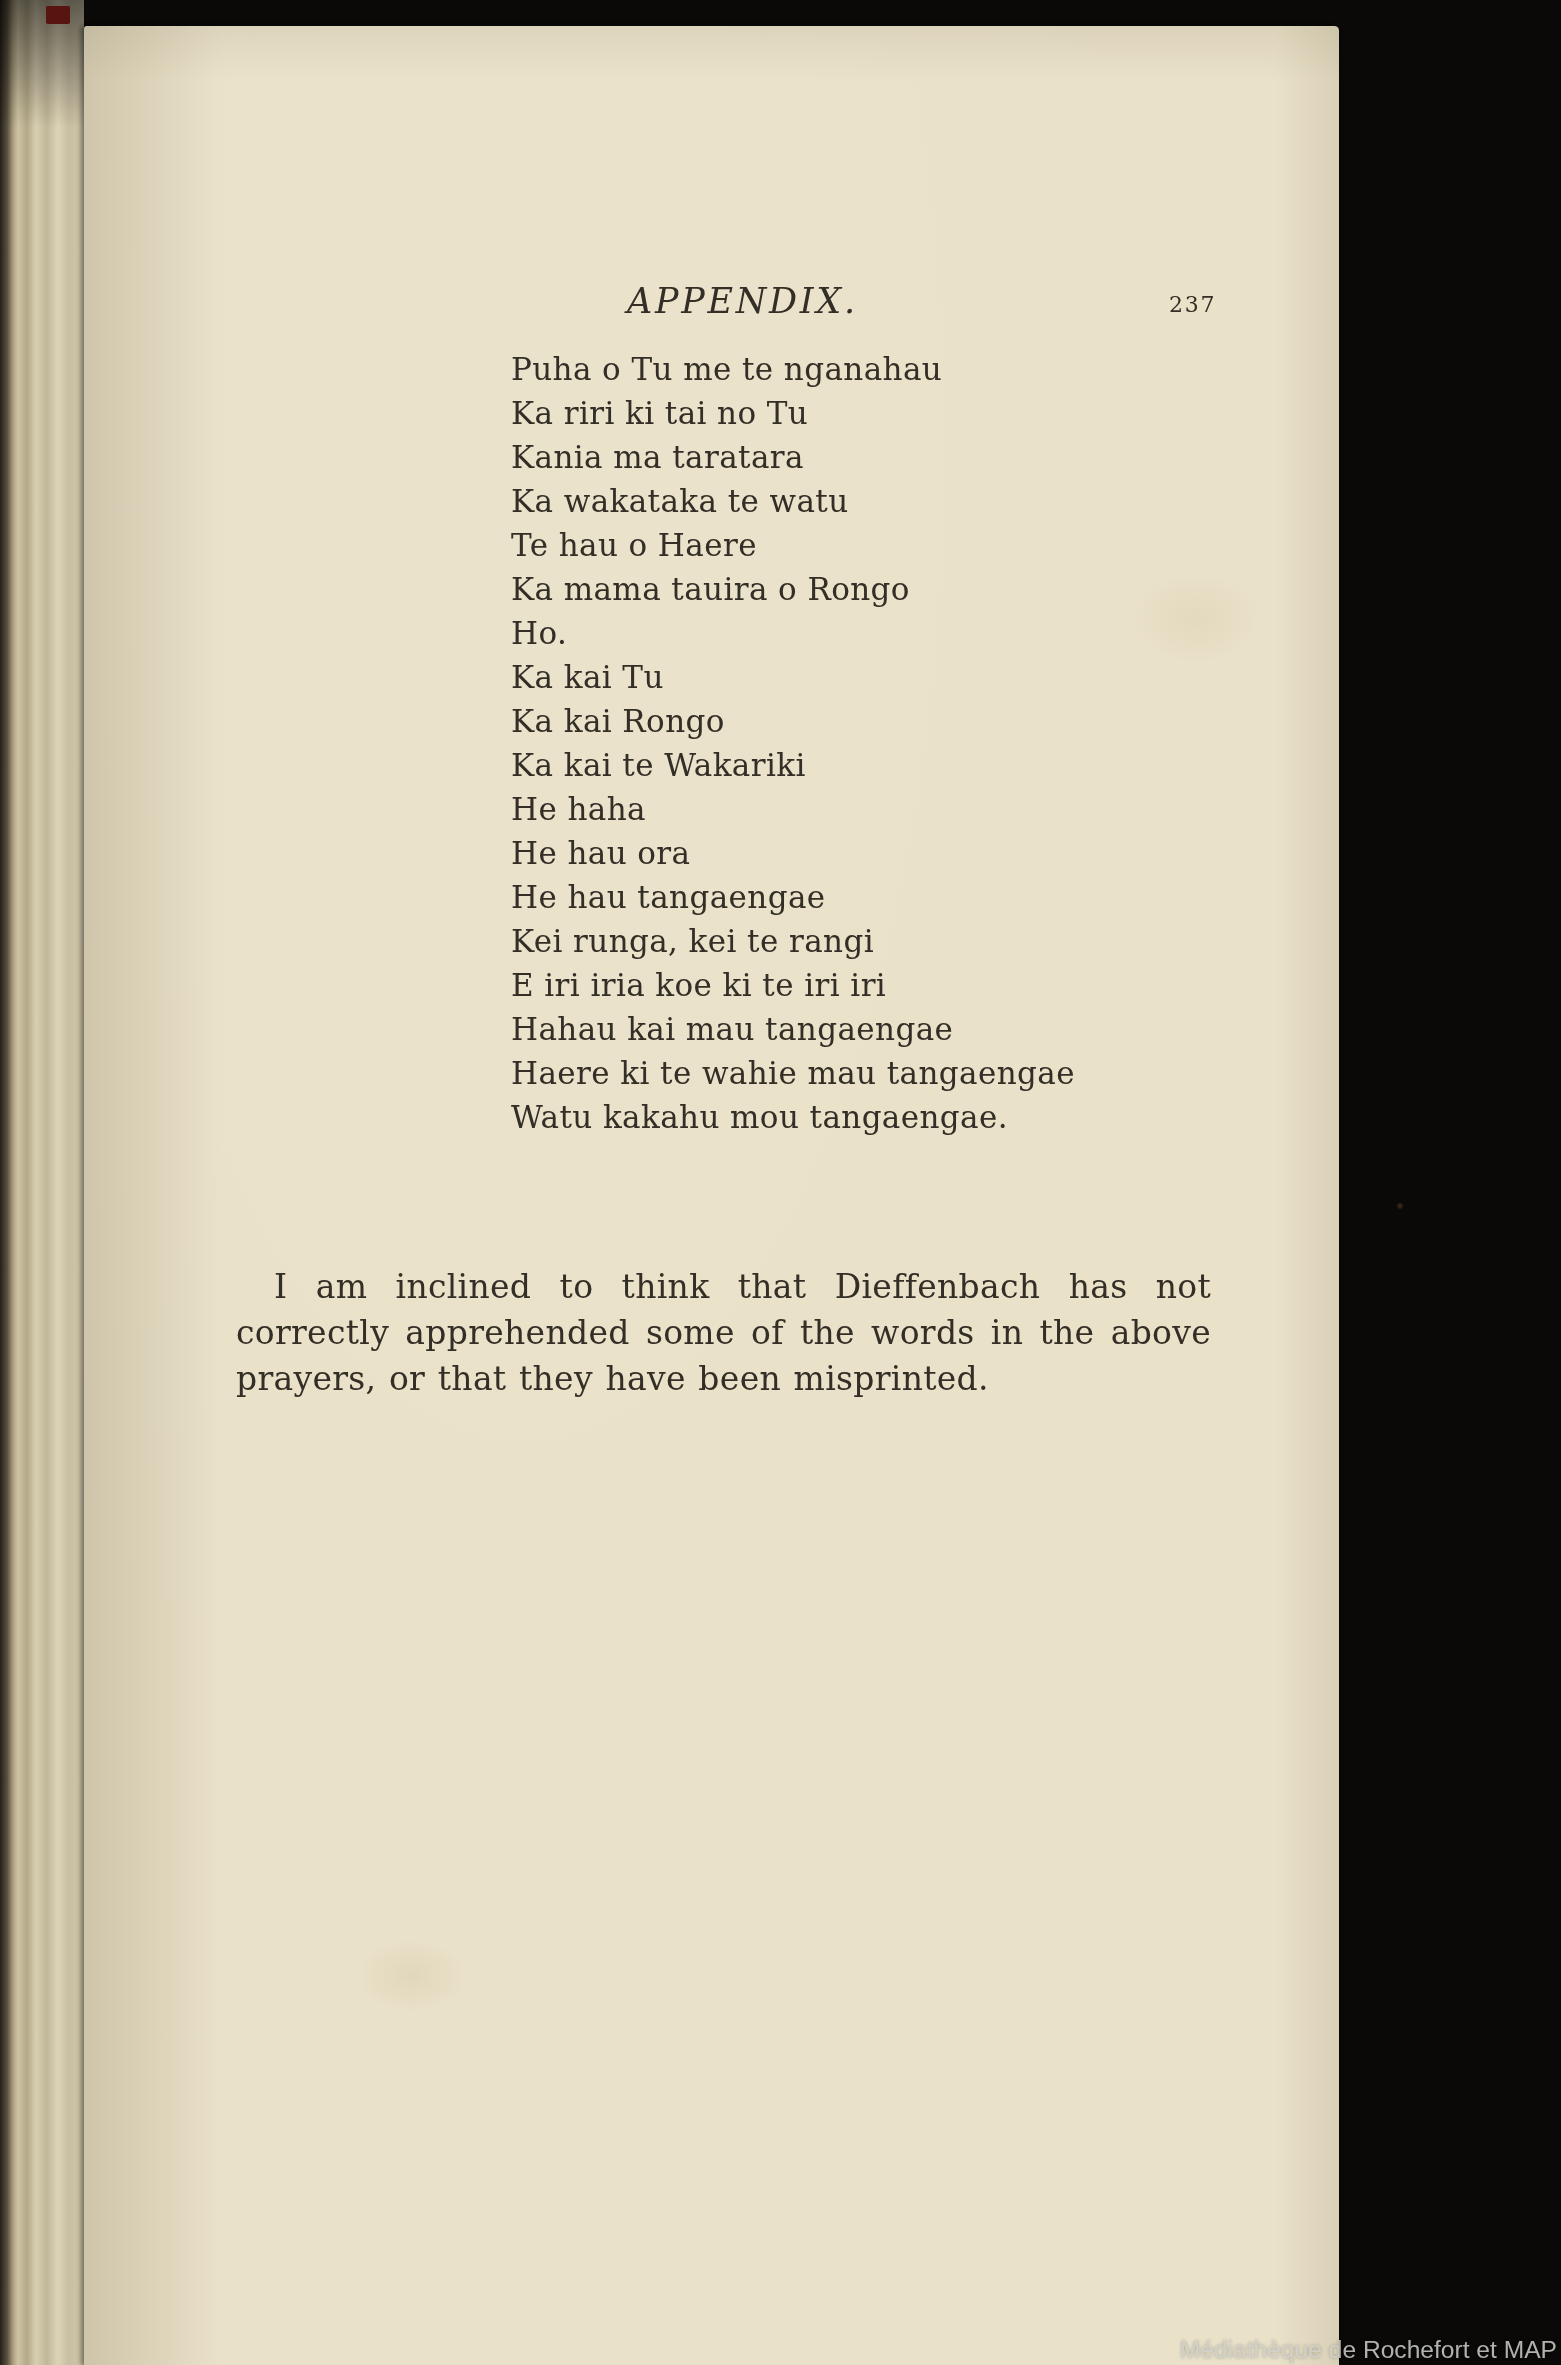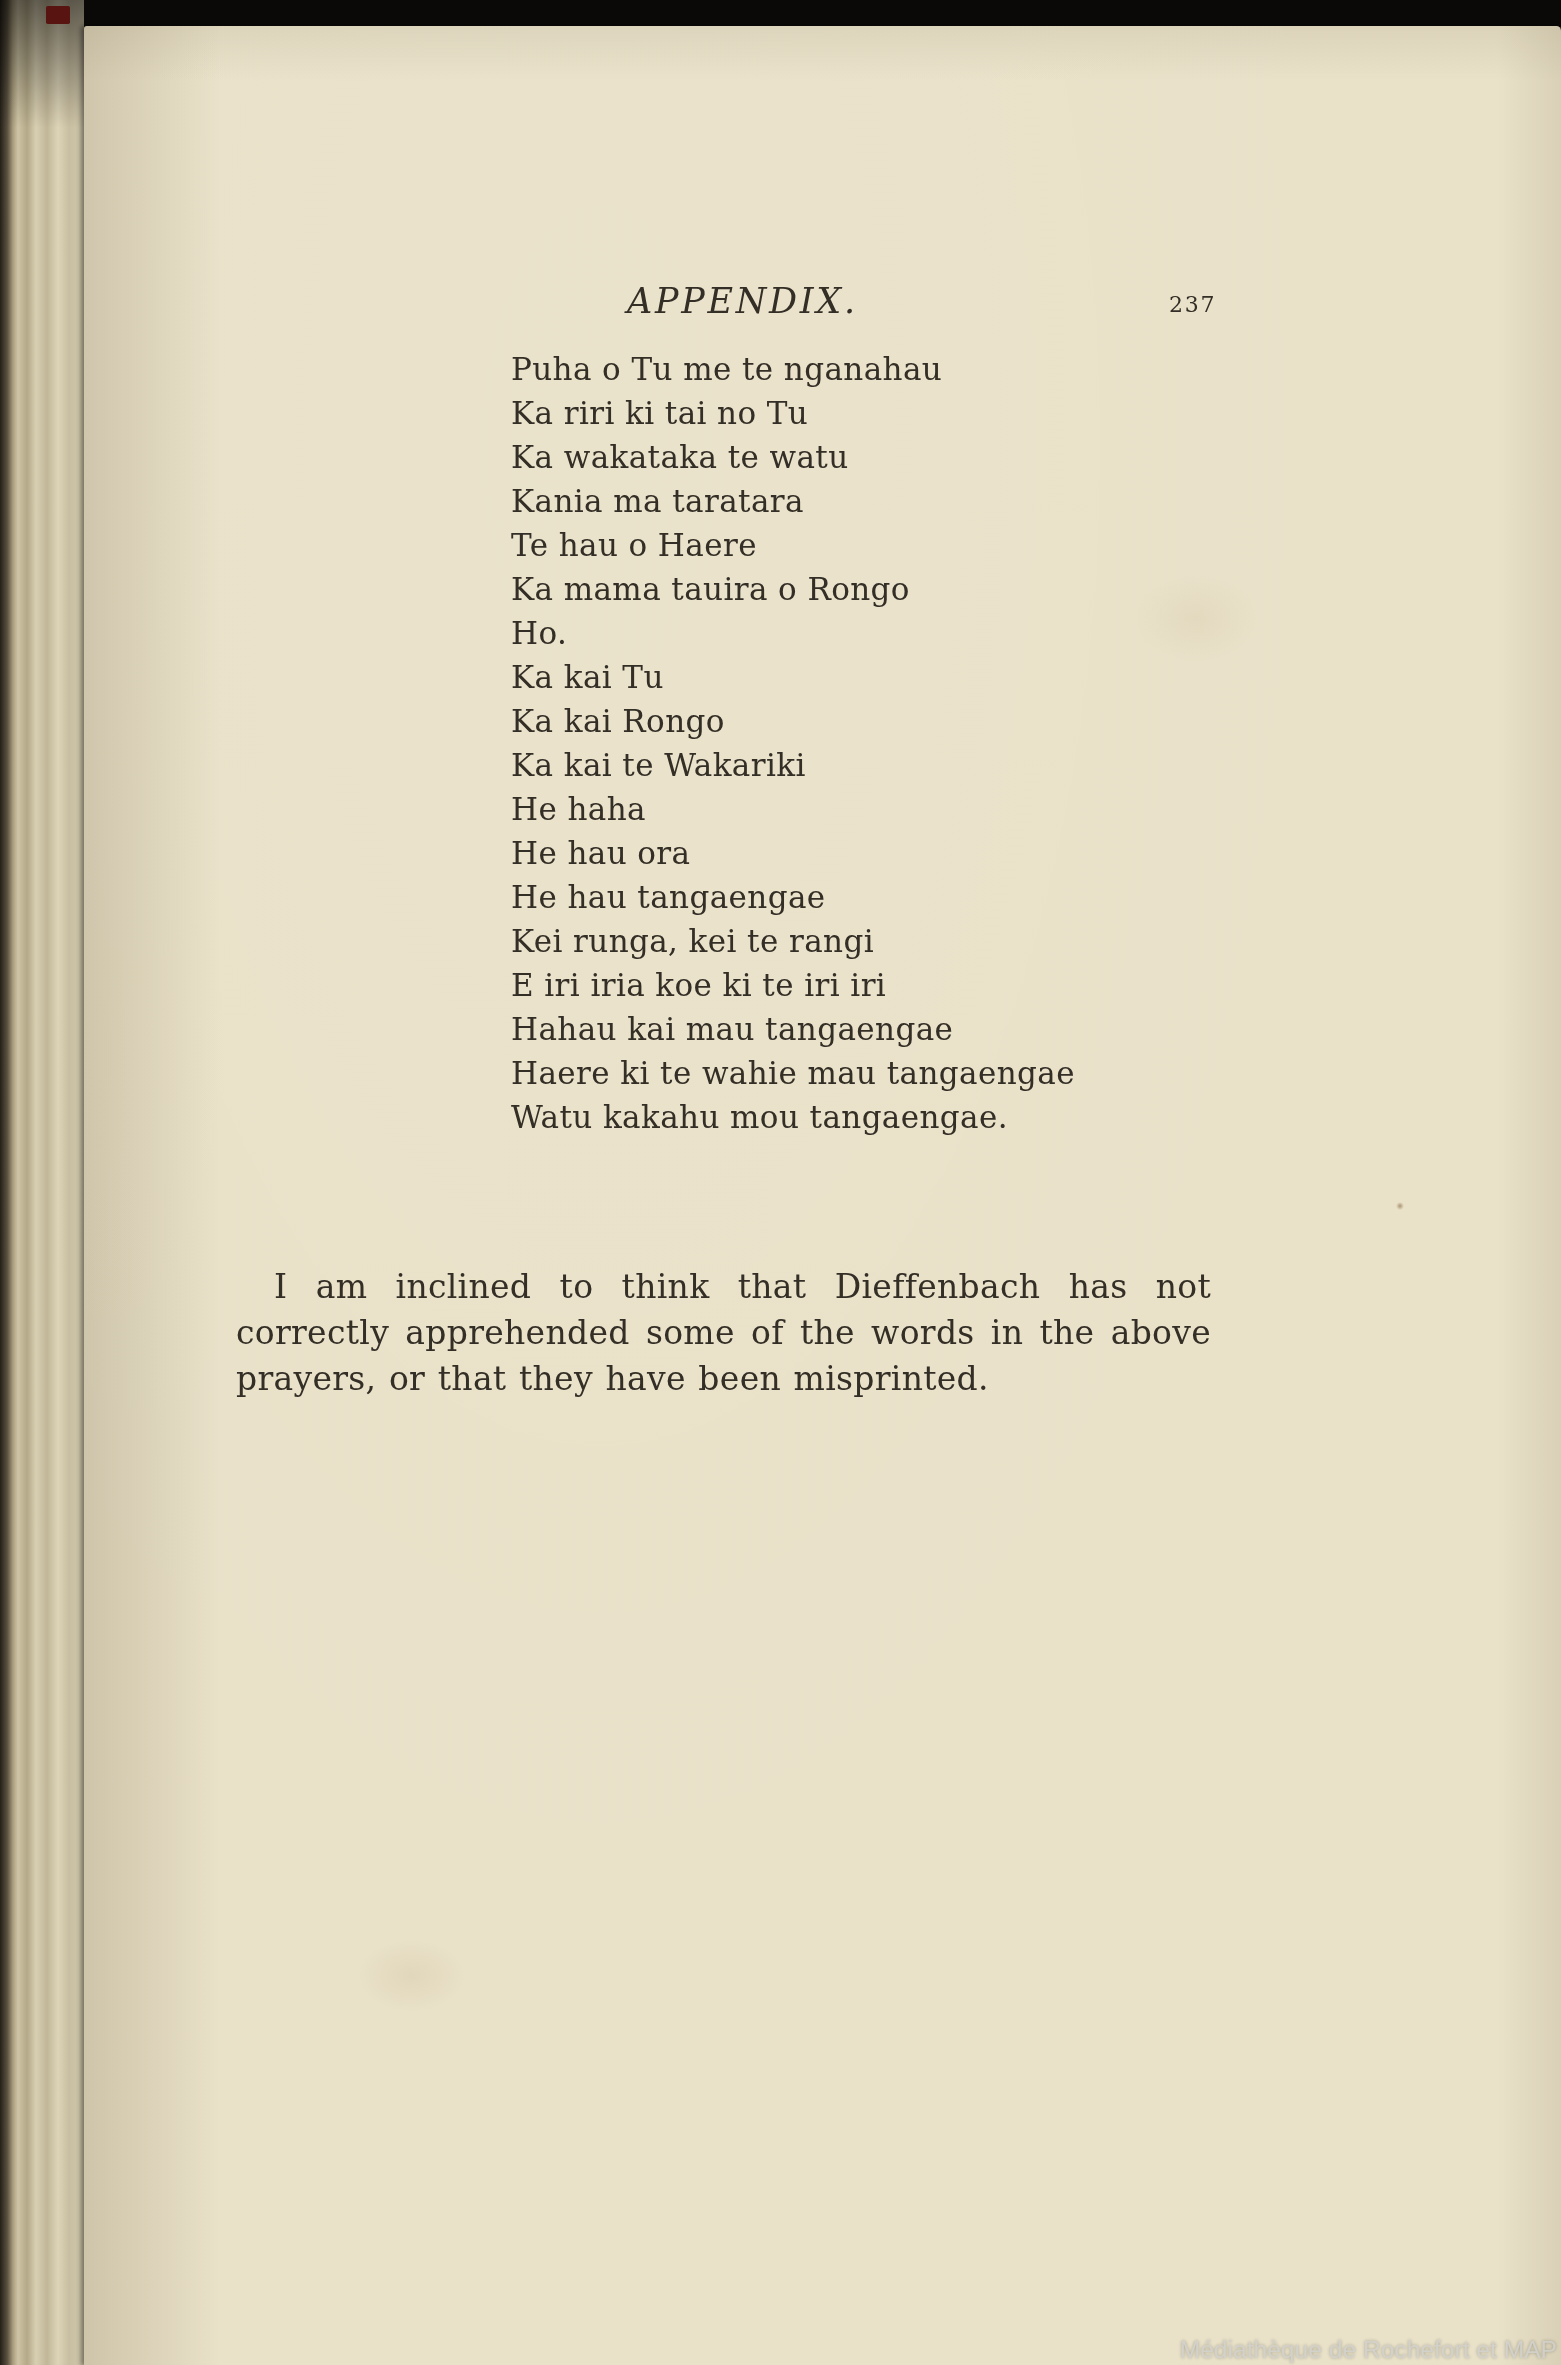--- a/index.html
+++ b/index.html
@@ -37,21 +37,21 @@
     left: 46px; top: 5.5px;
     width: 24px; height: 18px;
     background: #571410;
     border-radius: 1.8px;
   }
 
   
   .paper {
     position: absolute;
     left: 84px; top: 25.5px;
-    width: 1477px; height: 2340px;
+    width: 1255px; height: 2340px;
     background:
       radial-gradient(ellipse at 35% 18%, rgba(255,255,255,0.06), rgba(255,255,255,0) 60%),
       linear-gradient(to right, rgba(110,95,65,0.22) 0px, rgba(110,95,65,0) 137px),
       linear-gradient(to left, rgba(100,88,58,0.12) 0px, rgba(100,88,58,0) 64px),
       linear-gradient(to bottom, rgba(100,88,58,0.10) 0px, rgba(100,88,58,0) 55px),
       var(--color-paper);
     border-radius: 2.7px 4.6px 0 0;
     box-shadow: -2.7px 0 5.5px rgba(0,0,0,0.45);
     color: var(--color-ink);
   }
@@ -139,22 +139,22 @@
 
   <div class="paper">
 
     <div class="heading">APPENDIX.</div>
 
     <div class="page-number">237</div>
 
     <div class="poem">
       <div class="poem-line">Puha o Tu me te nganahau</div>
       <div class="poem-line">Ka riri ki tai no Tu</div>
+      <div class="poem-line">Kania ma taratara</div>
       <div class="poem-line">Ka wakataka te watu</div>
-      <div class="poem-line">Kania ma taratara</div>
       <div class="poem-line">Te hau o Haere</div>
       <div class="poem-line">Ka mama tauira o Rongo</div>
       <div class="poem-line">Ho.</div>
       <div class="poem-line">Ka kai Tu</div>
       <div class="poem-line">Ka kai Rongo</div>
       <div class="poem-line">Ka kai te Wakariki</div>
       <div class="poem-line">He haha</div>
       <div class="poem-line">He hau ora</div>
       <div class="poem-line">He hau tangaengae</div>
       <div class="poem-line">Kei runga, kei te rangi</div>

